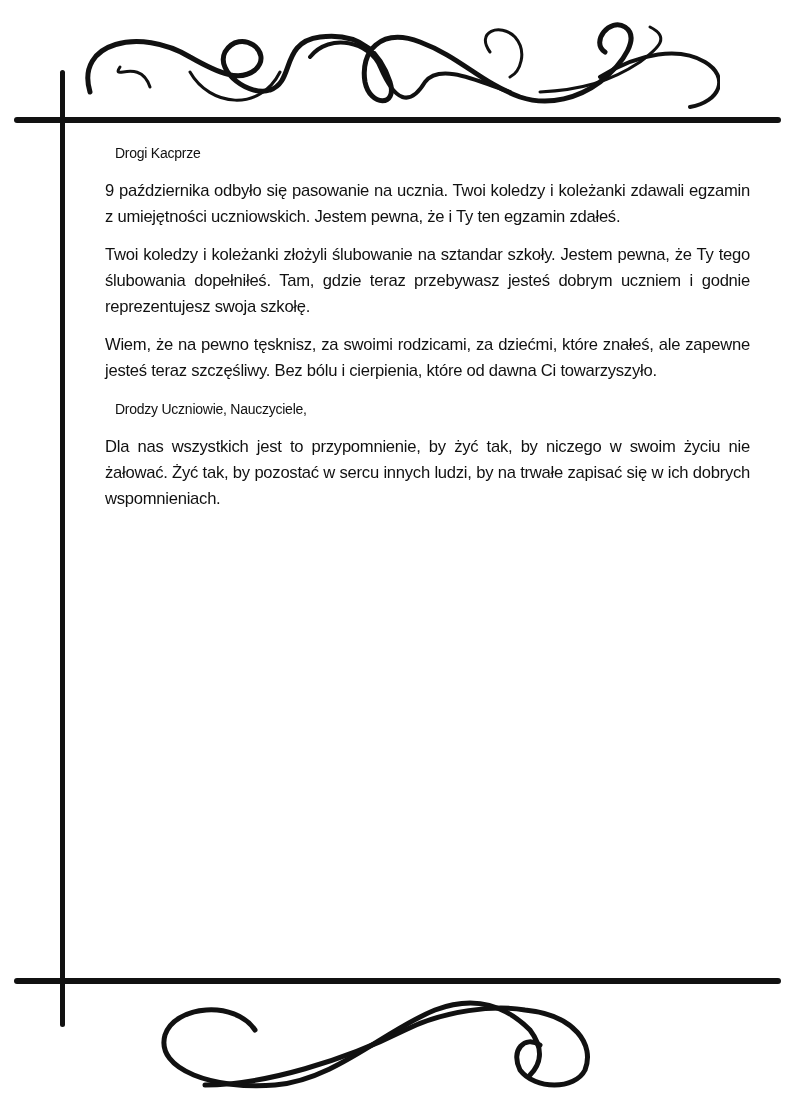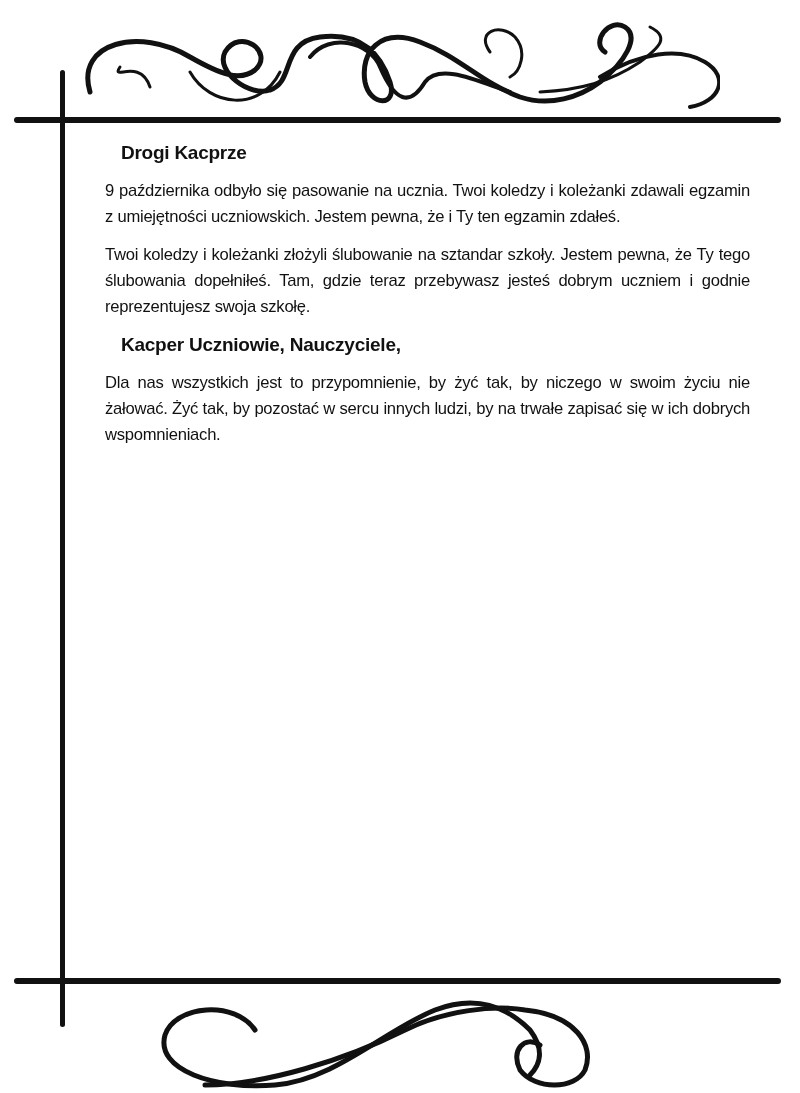--- a/index.html
+++ b/index.html
@@ -16,21 +16,21 @@
   .rule-bottom { left: 14px; top: 978px; width: 767px; height: 6px; }
   .rule-v { position: absolute; left: 60px; top: 70px; width: 5px; height: 957px; background: #111; border-radius: 3px 3px 3px 3px; }
 
   .letter {
     position: absolute; left: 105px; top: 140px; width: 645px;
     font-family: "Liberation Sans", "DejaVu Sans", sans-serif;
     font-size: 16.6px; line-height: 26px; color: #111;
     letter-spacing: -0.25px;
   }
   .letter h2 {
-    margin: 0 0 12px 16px; font-size: 19px; font-weight: bold; line-height: 26px;
+    margin: 0 0 12px 10px; font-size: 14px; font-weight: normal; line-height: 26px;
   }
   .letter p {
     margin: 10px 0 12px 0; text-align: justify; text-align-last: left;
   }
 </style>
 </head>
 <body>
 
 <div class="page">
 
@@ -47,23 +47,24 @@
   </div>
 
   <div class="rule-h rule-top"></div>
   <div class="rule-v"></div>
   <div class="rule-h rule-bottom"></div>
 
   <div class="letter">
     <h2>Drogi Kacprze</h2>
     <p>9 października odbyło się pasowanie na ucznia. Twoi koledzy i koleżanki zdawali egzamin z umiejętności uczniowskich. Jestem pewna, że i Ty ten egzamin zdałeś.</p>
     <p>Twoi koledzy i koleżanki złożyli ślubowanie na sztandar szkoły. Jestem pewna, że Ty tego ślubowania dopełniłeś. Tam, gdzie teraz przebywasz jesteś dobrym uczniem i godnie reprezentujesz swoja szkołę.</p>
+    <p>Wiem, że na pewno tęsknisz, za swoimi rodzicami, za dziećmi, które znałeś, ale zapewne jesteś teraz szczęśliwy. Bez bólu i cierpienia, które od dawna Ci towarzyszyło.</p>
 
 
-    <h2>Kacper Uczniowie, Nauczyciele,</h2>
+    <h2>Drodzy Uczniowie, Nauczyciele,</h2>
     <p>Dla nas wszystkich jest to przypomnienie, by żyć tak, by niczego w swoim życiu nie żałować. Żyć tak, by pozostać w sercu innych ludzi, by na trwałe zapisać się w ich dobrych wspomnieniach.</p>
   </div>
 
   <div class="ornament ornament-bottom">
     <svg width="520" height="105" viewBox="0 0 520 105" fill="none" stroke="#111" stroke-linecap="round">
       <path d="M110 40 C 90 10, 30 15, 20 45 C 10 80, 70 100, 130 95 C 190 90, 240 40, 290 20 C 330 5, 360 15, 385 40 C 400 60, 395 75, 385 85" stroke-width="5"></path>
       <path d="M60 95 C 120 95, 200 70, 260 40 C 300 20, 350 15, 380 20 C 430 25, 450 55, 440 80 C 430 100, 390 100, 375 80 C 365 60, 380 45, 395 55" stroke-width="5"></path>
     </svg>
   </div>
 </div>

